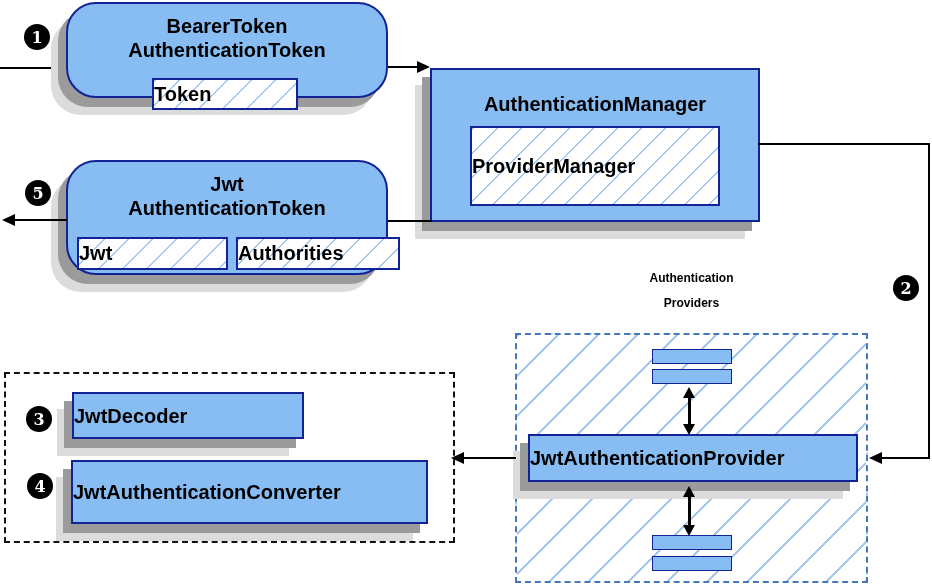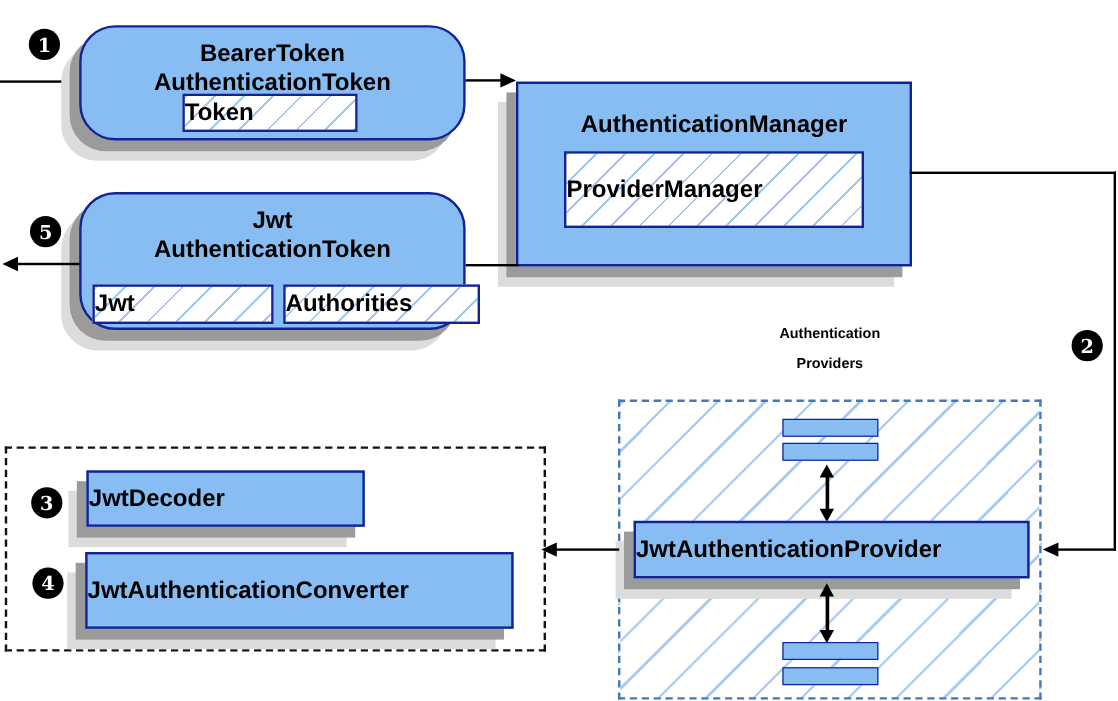--- a/index.html
+++ b/index.html
@@ -85,37 +85,37 @@
 <div class="canvas">
 
   <div class="badge" style="left:24px;top:24px;">1</div>
   <div class="badge" style="left:893px;top:275px;">2</div>
   <div class="badge" style="left:26px;top:406px;">3</div>
   <div class="badge" style="left:27px;top:473px;">4</div>
   <div class="badge" style="left:25px;top:180px;">5</div>
 
   <div class="hline" style="left:0;top:67px;width:67px;"></div>
 
-  <div class="box rbox" style="left:66px;top:21px;width:322px;height:96px;">
+  <div class="box rbox" style="left:66px;top:2px;width:322px;height:96px;">
     <div class="title">
       <div>BearerToken</div>
       <div>AuthenticationToken</div>
     </div>
   </div>
   <div class="field" style="left:152px;top:78px;width:146px;height:32px;">
     <span>Token</span>
   </div>
 
   <div class="hline" style="left:388px;top:66px;width:31px;"></div>
   <div class="arr arr-right" style="left:417px;top:61px;"></div>
 
   <div class="box" style="left:430px;top:68px;width:330px;height:154px;">
     <div style="padding-top:22px;">AuthenticationManager</div>
   </div>
-  <div class="field" style="left:470px;top:126px;width:250px;height:64px;">
+  <div class="field" style="left:470px;top:126px;width:250px;height:80px;">
     <span>ProviderManager</span>
   </div>
 
   <div class="hline" style="left:758px;top:143px;width:172px;"></div>
   <div class="vline" style="left:928px;top:143px;height:316px;"></div>
   <div class="hline" style="left:881px;top:457px;width:49px;"></div>
   <div class="arr arr-left" style="left:869px;top:452px;"></div>
 
   <div class="box rbox" style="left:66px;top:160px;width:322px;height:115px;">
     <div class="title">

